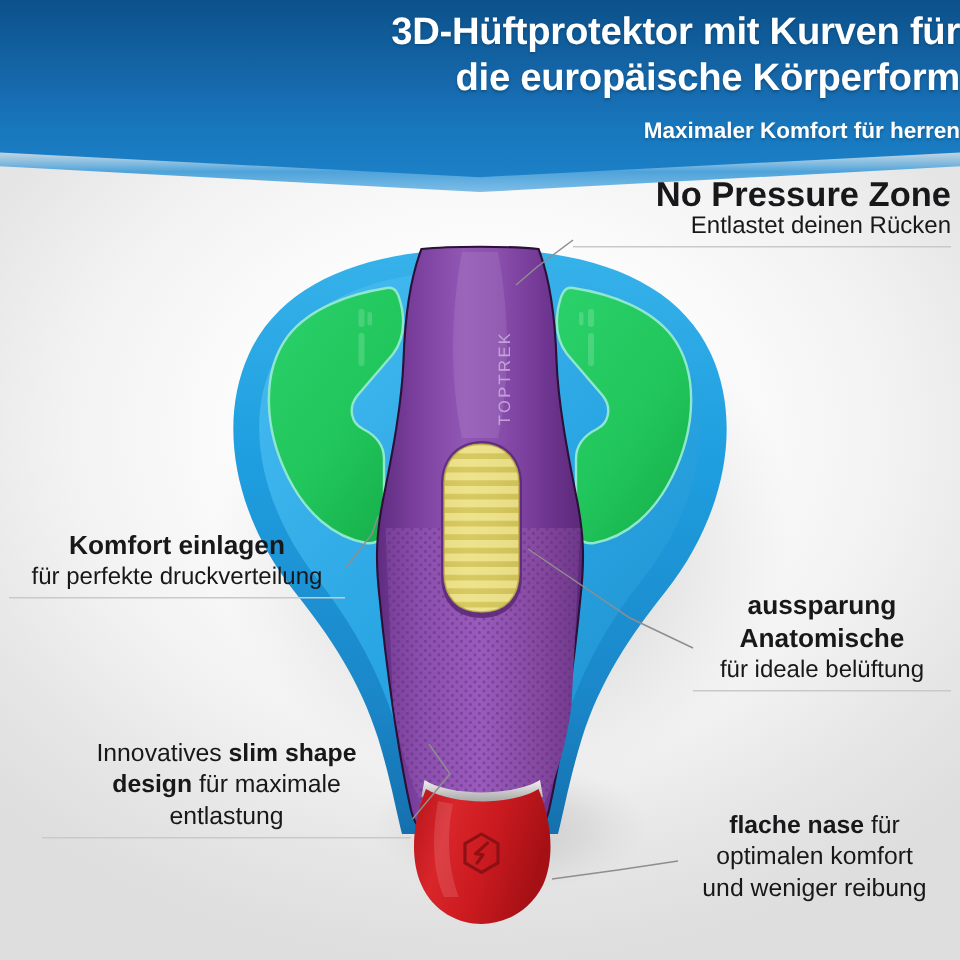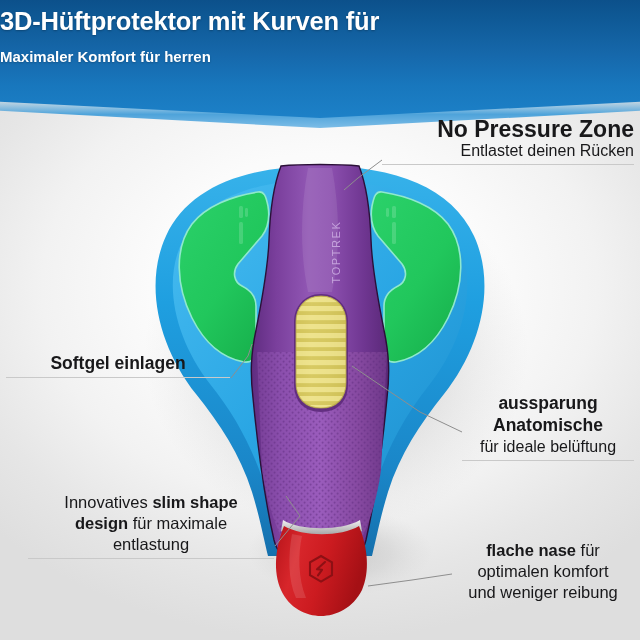--- a/index.html
+++ b/index.html
@@ -32,21 +32,21 @@
     width: 660px; height: 136px;
     background: linear-gradient(180deg, rgba(255,255,255,0) 0%, rgba(255,255,255,0) 78%, #4ea3da 90%, #7dbde7 100%);
     -webkit-clip-path: polygon(0 0, 100% 0, 100% 87%, 50% 100%, 0 87%);
     clip-path: polygon(0 0, 100% 0, 100% 87%, 50% 100%, 0 87%);
     z-index: 2;
   }
   #header-text {
     position: absolute;
     left: 0; top: 6px;
     width: 640px;
-    text-align: left;
+    text-align: right;
     z-index: 5;
     pointer-events: none;
   }
   .hdr-title {
     color: #ffffff;
     font-size: 25.5px;
     font-weight: bold;
     line-height: 31px;
     letter-spacing: -0.2px;
     text-shadow: 0 1px 2px rgba(0,0,0,0.25);
@@ -291,31 +291,33 @@
         <path d="M275 546 L 300 516 L 286 496"></path>
         <path d="M452 574 L 412 580 L 368 586"></path>
       </g>
     </svg>
   </div>
 
   <div id="header-banner-edge"></div>
   <div id="header-banner"></div>
   <div id="header-text">
     <div class="hdr-title">3D-Hüftprotektor mit Kurven für</div>
+    <div class="hdr-title">die europäische Körperform</div>
     <div class="hdr-sub">Maximaler Komfort für herren</div>
   </div>
 
   <div class="callout" id="callout-no-pressure">
     <div class="ct-line b">No Pressure Zone</div>
     <div class="ct-line">Entlastet deinen Rücken</div>
     <div class="rule"></div>
   </div>
 
   <div class="callout" id="callout-softgel">
-    <div class="ct-line b">Softgel einlagen</div>
+    <div class="ct-line b">Komfort einlagen</div>
+    <div class="ct-line">für perfekte druckverteilung</div>
     <div class="rule"></div>
   </div>
 
   <div class="callout" id="callout-anatomisch">
     <div class="ct-line b">aussparung</div>
     <div class="ct-line b">Anatomische</div>
     <div class="ct-line">für ideale belüftung</div>
     <div class="rule"></div>
   </div>
 

